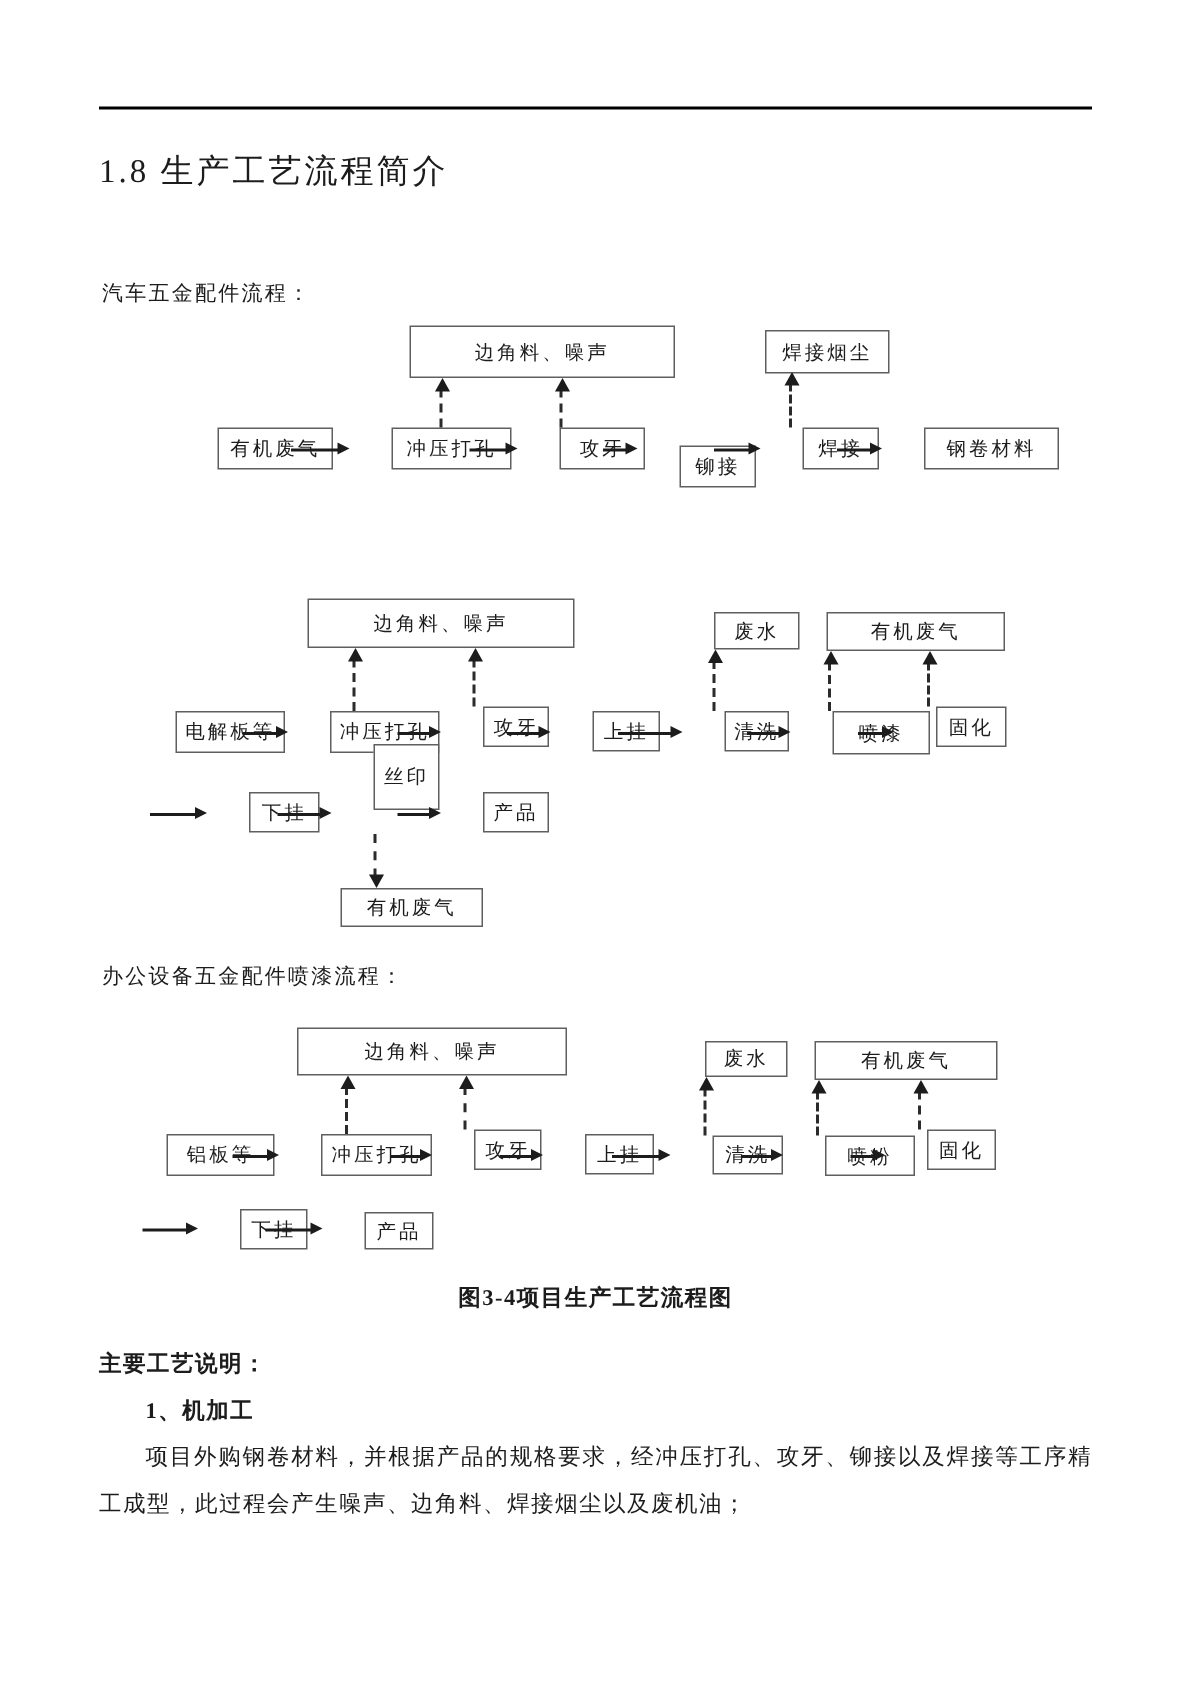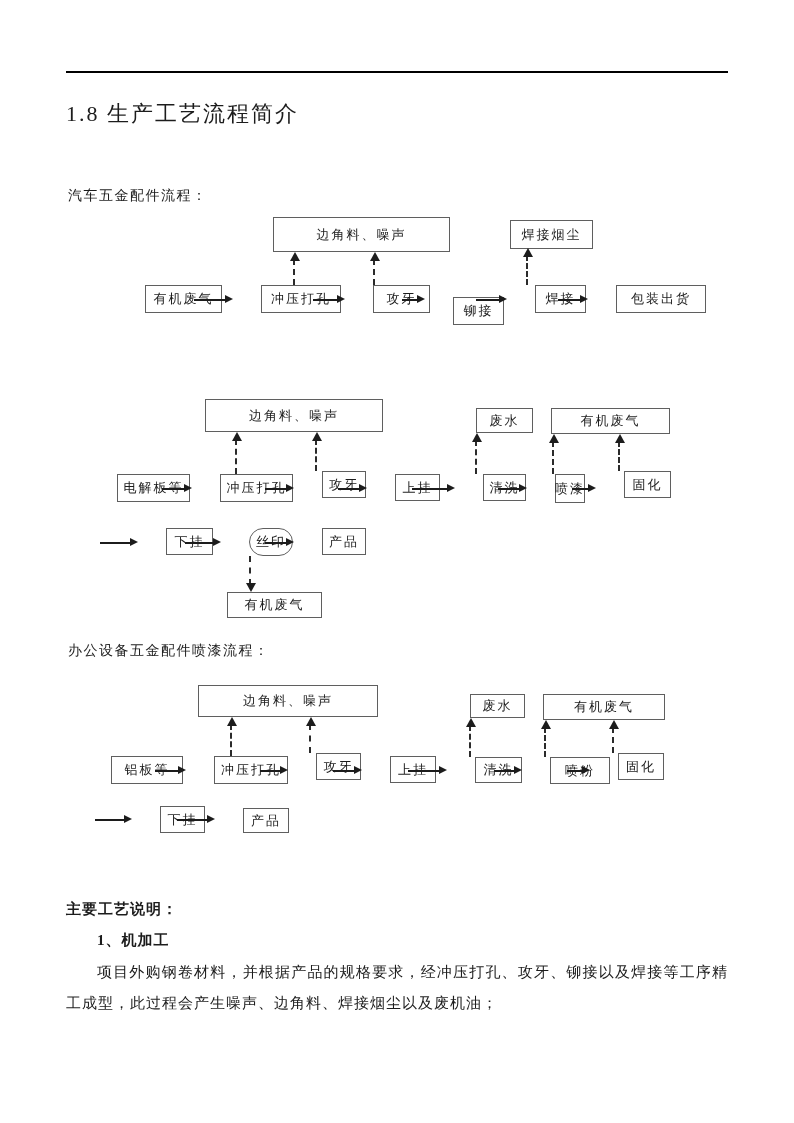--- a/index.html
+++ b/index.html
@@ -48,21 +48,21 @@
   <div class="flow-label" style="left:68px;top:187px;">汽车五金配件流程：</div>
 
   <div class="fbox" style="left:245px;top:217px;width:177px;height:35px;">边角料、噪声</div>
   <div class="fbox" style="left:482px;top:220px;width:83px;height:29px;">焊接烟尘</div>
 
   <div class="fbox" style="left:117px;top:285px;width:77px;height:28px;">有机废气</div>
   <div class="fbox" style="left:233px;top:285px;width:80px;height:28px;">冲压打孔</div>
   <div class="fbox" style="left:345px;top:285px;width:57px;height:28px;">攻牙</div>
   <div class="fbox" style="left:425px;top:297px;width:51px;height:28px;">铆接</div>
   <div class="fbox" style="left:507px;top:285px;width:51px;height:28px;">焊接</div>
-  <div class="fbox" style="left:588px;top:285px;width:90px;height:28px;">包装出货</div>
+  <div class="fbox" style="left:588px;top:285px;width:90px;height:28px;">钢卷材料</div>
 
   <div class="arrow-r" style="left:194px;top:294px;width:39px;"></div>
   <div class="arrow-r" style="left:313px;top:294px;width:32px;"></div>
   <div class="arrow-r" style="left:402px;top:294px;width:23px;"></div>
   <div class="arrow-r" style="left:476px;top:294px;width:31px;"></div>
   <div class="arrow-r" style="left:558px;top:294px;width:30px;"></div>
 
   <div class="dash-v dash-up" style="left:289px;top:252px;height:33px;"></div>
   <div class="dash-v dash-up" style="left:369px;top:252px;height:33px;"></div>
   <div class="dash-v dash-up" style="left:522px;top:248px;height:37px;"></div>
@@ -70,40 +70,40 @@
 
   <div class="fbox" style="left:177px;top:399px;width:178px;height:33px;">边角料、噪声</div>
   <div class="fbox" style="left:448px;top:408px;width:57px;height:25px;">废水</div>
   <div class="fbox" style="left:523px;top:408px;width:119px;height:26px;">有机废气</div>
 
   <div class="fbox" style="left:89px;top:474px;width:73px;height:28px;text-align:right;">电解板等</div>
   <div class="fbox" style="left:192px;top:474px;width:73px;height:28px;">冲压打孔</div>
   <div class="fbox" style="left:294px;top:471px;width:44px;height:27px;">攻牙</div>
   <div class="fbox" style="left:367px;top:474px;width:45px;height:27px;">上挂</div>
   <div class="fbox" style="left:455px;top:474px;width:43px;height:27px;">清洗</div>
-  <div class="fbox" style="left:527px;top:474px;width:30px;height:29px;text-align:right;">喷漆</div>
+  <div class="fbox" style="left:527px;top:474px;width:65px;height:29px;text-align:right;">喷漆</div>
   <div class="fbox" style="left:596px;top:471px;width:47px;height:27px;">固化</div>
 
   <div class="arrow-r" style="left:162px;top:483px;width:30px;"></div>
   <div class="arrow-r" style="left:265px;top:483px;width:29px;"></div>
   <div class="arrow-r" style="left:338px;top:483px;width:29px;"></div>
   <div class="arrow-r" style="left:412px;top:483px;width:43px;"></div>
   <div class="arrow-r" style="left:498px;top:483px;width:29px;"></div>
   <div class="arrow-r" style="left:572px;top:483px;width:24px;"></div>
 
   <div class="dash-v dash-up" style="left:231px;top:432px;height:42px;"></div>
   <div class="dash-v dash-up" style="left:311px;top:432px;height:39px;"></div>
   <div class="dash-v dash-up" style="left:471px;top:433px;height:41px;"></div>
   <div class="dash-v dash-up" style="left:548px;top:434px;height:40px;"></div>
   <div class="dash-v dash-up" style="left:614px;top:434px;height:37px;"></div>
 
   <div class="arrow-r" style="left:100px;top:537px;width:38px;"></div>
   <div class="fbox" style="left:138px;top:528px;width:47px;height:27px;">下挂</div>
   <div class="arrow-r" style="left:185px;top:537px;width:36px;"></div>
-  <div class="fbox" style="left:221px;top:528px;width:44px;height:28px;border-radius:14px;">丝印</div>
+  <div class="fbox" style="left:221px;top:496px;width:44px;height:44px;">丝印</div>
   <div class="arrow-r" style="left:265px;top:537px;width:29px;"></div>
   <div class="fbox" style="left:294px;top:528px;width:44px;height:27px;">产品</div>
 
   <div class="dash-v dash-down" style="left:245px;top:556px;height:36px;"></div>
   <div class="fbox" style="left:199px;top:592px;width:95px;height:26px;">有机废气</div>
 
   <div class="flow-label" style="left:68px;top:642px;">办公设备五金配件喷漆流程：</div>
 
   <div class="fbox" style="left:170px;top:685px;width:180px;height:32px;">边角料、噪声</div>
   <div class="fbox" style="left:442px;top:694px;width:55px;height:24px;">废水</div>
@@ -128,17 +128,18 @@
   <div class="dash-v dash-up" style="left:305px;top:717px;height:36px;"></div>
   <div class="dash-v dash-up" style="left:465px;top:718px;height:39px;"></div>
   <div class="dash-v dash-up" style="left:540px;top:720px;height:37px;"></div>
   <div class="dash-v dash-up" style="left:608px;top:720px;height:33px;"></div>
 
   <div class="arrow-r" style="left:95px;top:814px;width:37px;"></div>
   <div class="fbox" style="left:132px;top:806px;width:45px;height:27px;">下挂</div>
   <div class="arrow-r" style="left:177px;top:814px;width:38px;"></div>
   <div class="fbox" style="left:215px;top:808px;width:46px;height:25px;">产品</div>
 
+  <div class="caption">图3-4项目生产工艺流程图</div>
   <div class="notes-heading">主要工艺说明：</div>
   <div class="step-heading">1、机加工</div>
   <div class="para">项目外购钢卷材料，并根据产品的规格要求，经冲压打孔、攻牙、铆接以及焊接等工序精工成型，此过程会产生噪声、边角料、焊接烟尘以及废机油；</div>
 
 </div>
 
 </body></html>

